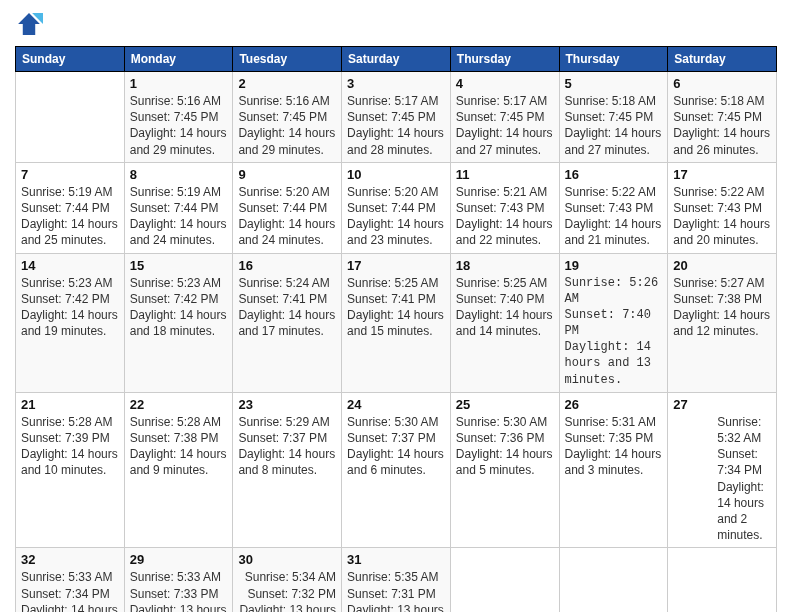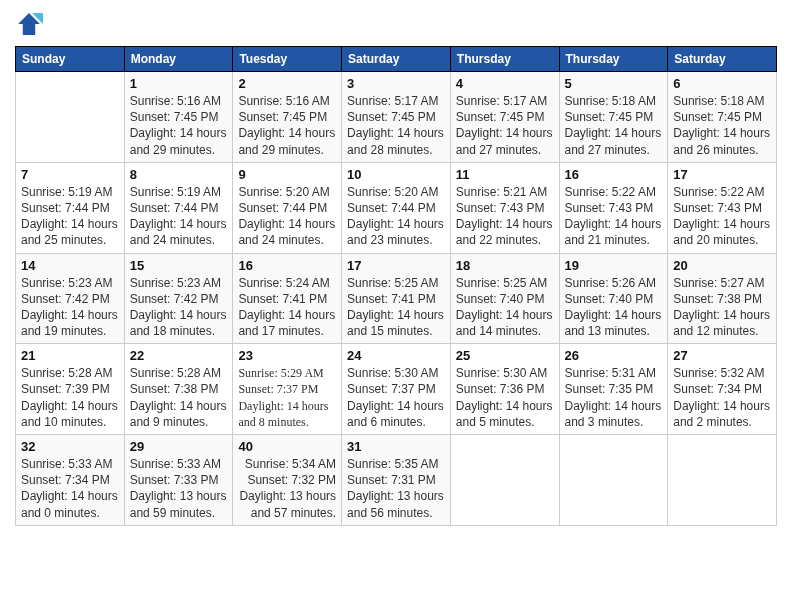--- a/index.html
+++ b/index.html
@@ -235,21 +235,21 @@
 Daylight: 14 hours and 15 minutes.</div>
         </td>
         <td>
           <span class="day-number">18</span>
           <div class="cell-content" style="white-space: pre-line;">Sunrise: 5:25 AM
 Sunset: 7:40 PM
 Daylight: 14 hours and 14 minutes.</div>
         </td>
         <td>
           <span class="day-number">19</span>
-          <div class="cell-content" style="white-space: pre-line;">Sunrise: 5:26 AM
+          <div class="cell-content" style="white-space: pre-line; font-family: Liberation Mono, monospace;">Sunrise: 5:26 AM
 Sunset: 7:40 PM
 Daylight: 14 hours and 13 minutes.</div>
         </td>
         <td>
           <span class="day-number">20</span>
           <div class="cell-content" style="white-space: pre-line;">Sunrise: 5:27 AM
 Sunset: 7:38 PM
 Daylight: 14 hours and 12 minutes.</div>
         </td>
       </tr>
@@ -261,21 +261,21 @@
 Daylight: 14 hours and 10 minutes.</div>
         </td>
         <td>
           <span class="day-number">22</span>
           <div class="cell-content" style="white-space: pre-line;">Sunrise: 5:28 AM
 Sunset: 7:38 PM
 Daylight: 14 hours and 9 minutes.</div>
         </td>
         <td>
           <span class="day-number">23</span>
-          <div class="cell-content" style="white-space: pre-line; font-family: Liberation Serif, serif;">Sunrise: 5:29 AM
+          <div class="cell-content" style="white-space: pre-line;">Sunrise: 5:29 AM
 Sunset: 7:37 PM
 Daylight: 14 hours and 8 minutes.</div>
         </td>
         <td>
           <span class="day-number">24</span>
           <div class="cell-content" style="white-space: pre-line;">Sunrise: 5:30 AM
 Sunset: 7:37 PM
 Daylight: 14 hours and 6 minutes.</div>
         </td>
         <td>
@@ -285,40 +285,40 @@
 Daylight: 14 hours and 5 minutes.</div>
         </td>
         <td>
           <span class="day-number">26</span>
           <div class="cell-content" style="white-space: pre-line;">Sunrise: 5:31 AM
 Sunset: 7:35 PM
 Daylight: 14 hours and 3 minutes.</div>
         </td>
         <td>
           <span class="day-number">27</span>
-          <div class="cell-content" style="white-space: pre-line;">Sunrise: 5:32 AM
+          <div class="cell-content" style="white-space: pre-line; margin-left: 44px;">Sunrise: 5:32 AM
 Sunset: 7:34 PM
 Daylight: 14 hours and 2 minutes.</div>
         </td>
       </tr>
       <tr>
         <td>
           <span class="day-number">32</span>
           <div class="cell-content" style="white-space: pre-line;">Sunrise: 5:33 AM
 Sunset: 7:34 PM
 Daylight: 14 hours and 0 minutes.</div>
         </td>
         <td>
           <span class="day-number">29</span>
           <div class="cell-content" style="white-space: pre-line;">Sunrise: 5:33 AM
 Sunset: 7:33 PM
 Daylight: 13 hours and 59 minutes.</div>
         </td>
         <td>
-          <span class="day-number">40</span>
+          <span class="day-number">30</span>
           <div class="cell-content" style="white-space: pre-line; text-align: right;">Sunrise: 5:34 AM
 Sunset: 7:32 PM
 Daylight: 13 hours and 57 minutes.</div>
         </td>
         <td>
           <span class="day-number">31</span>
           <div class="cell-content" style="white-space: pre-line;">Sunrise: 5:35 AM
 Sunset: 7:31 PM
 Daylight: 13 hours and 56 minutes.</div>
         </td>

